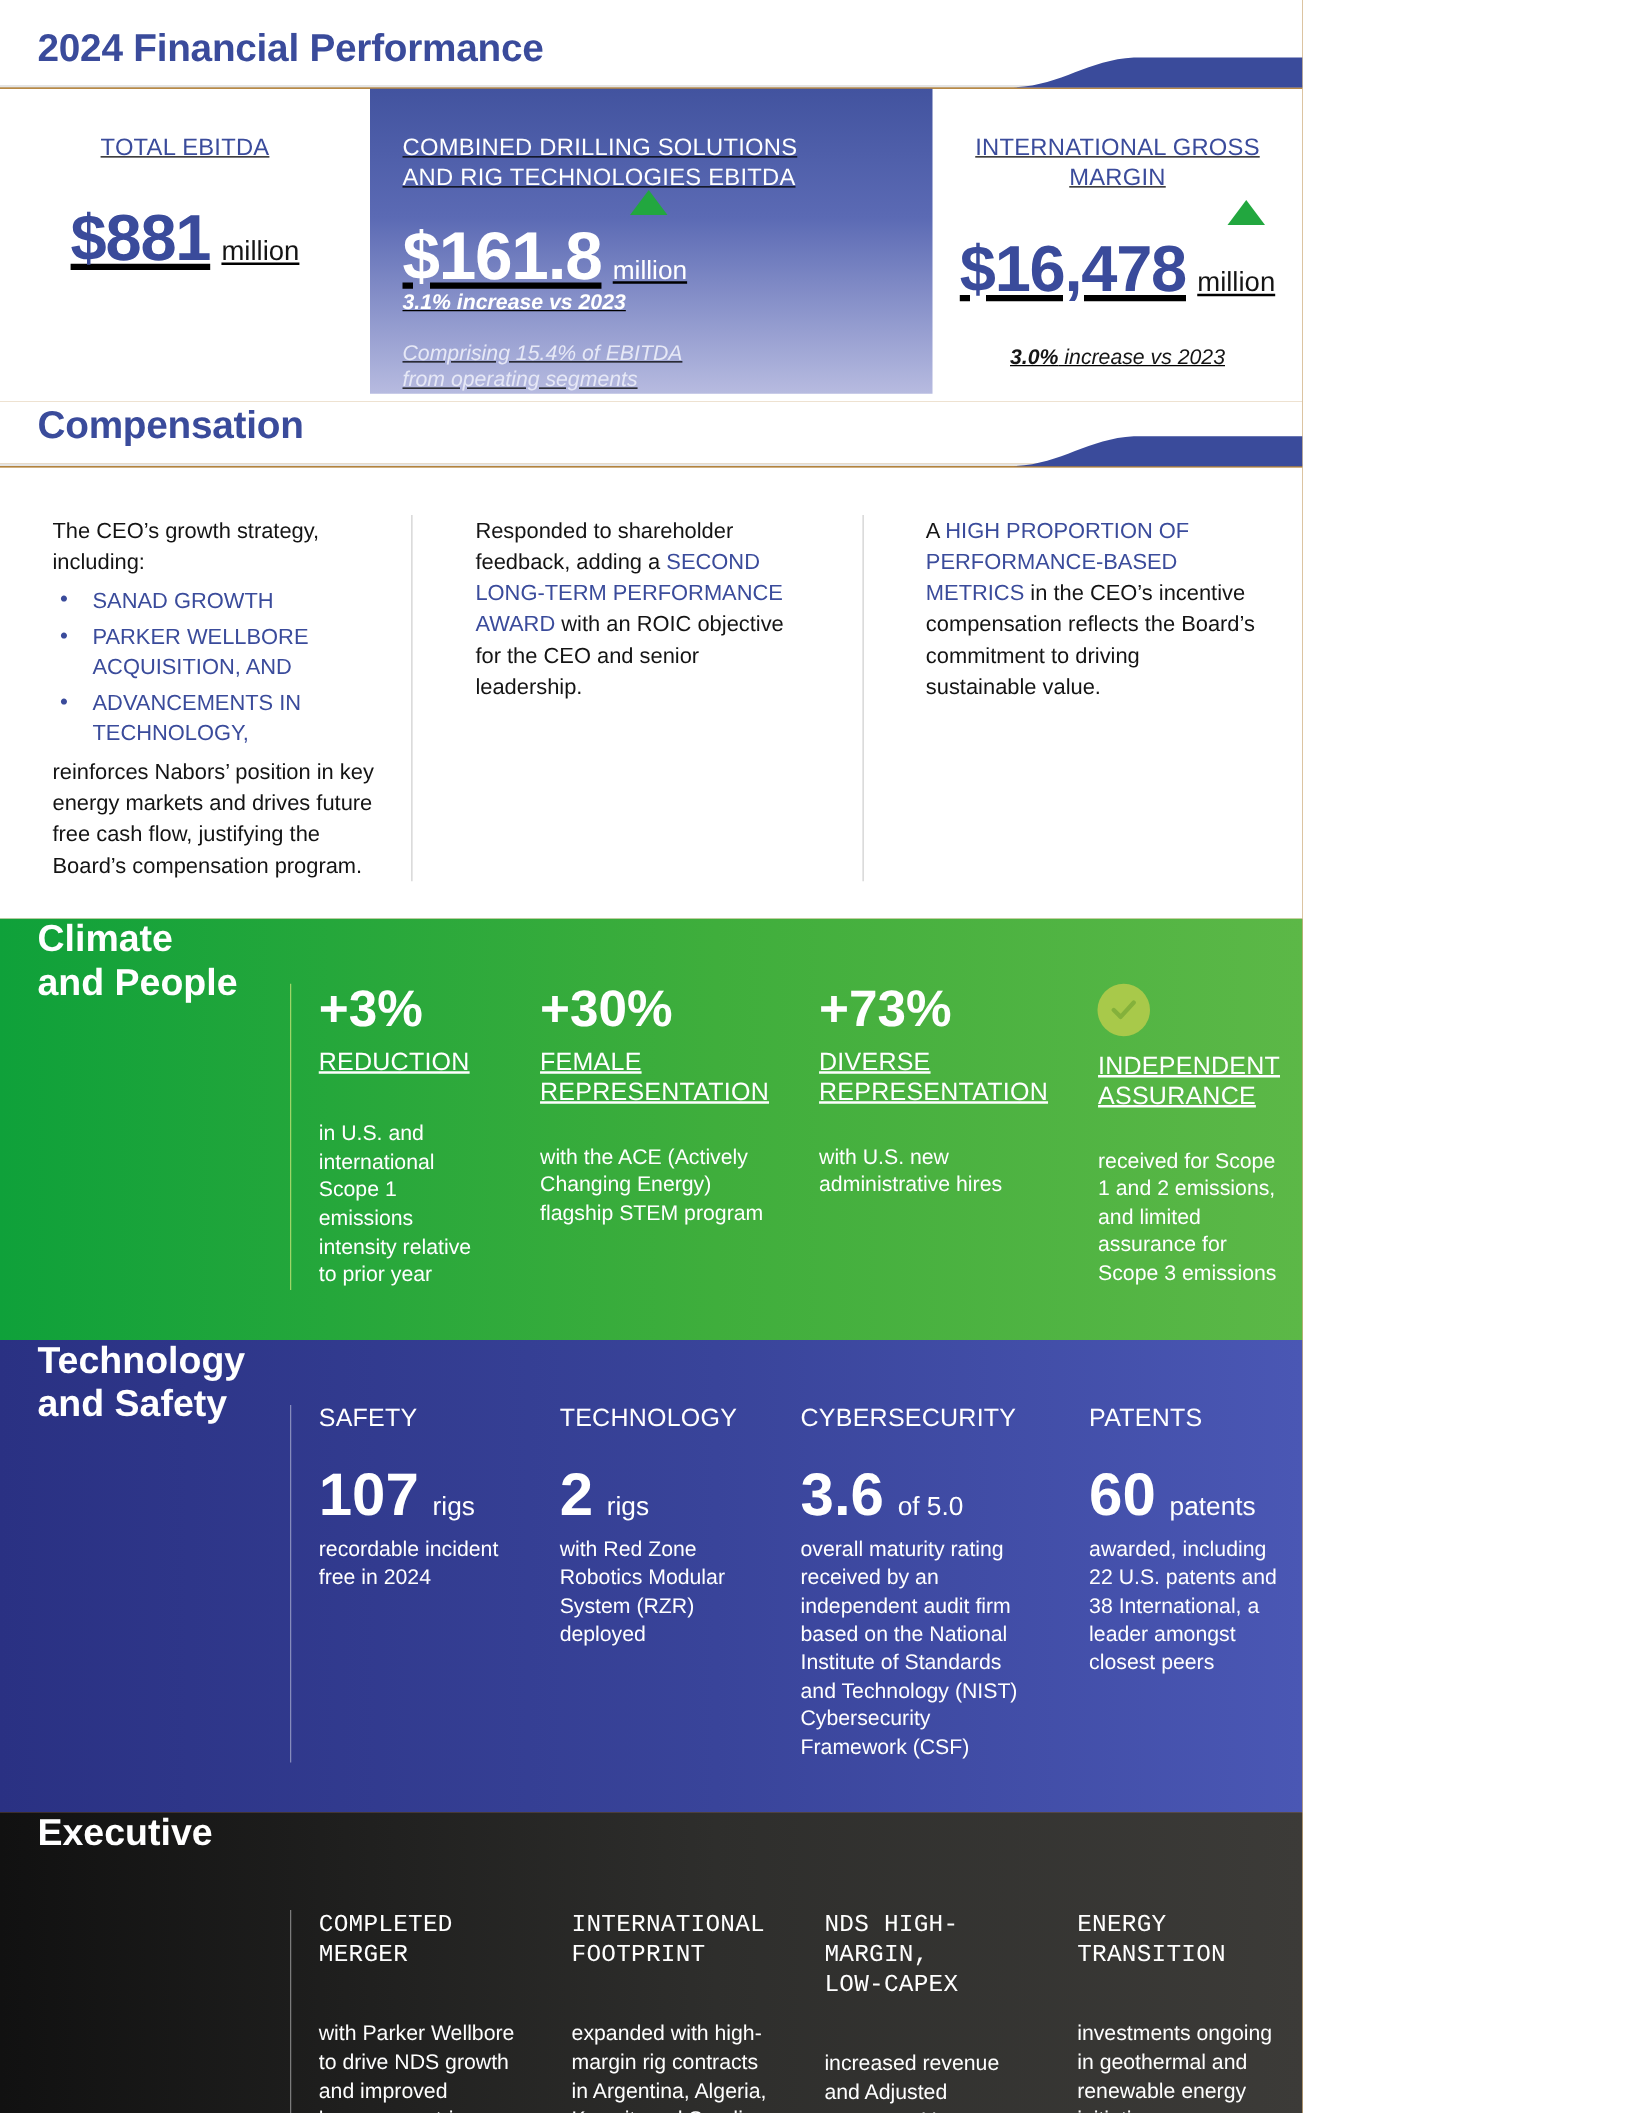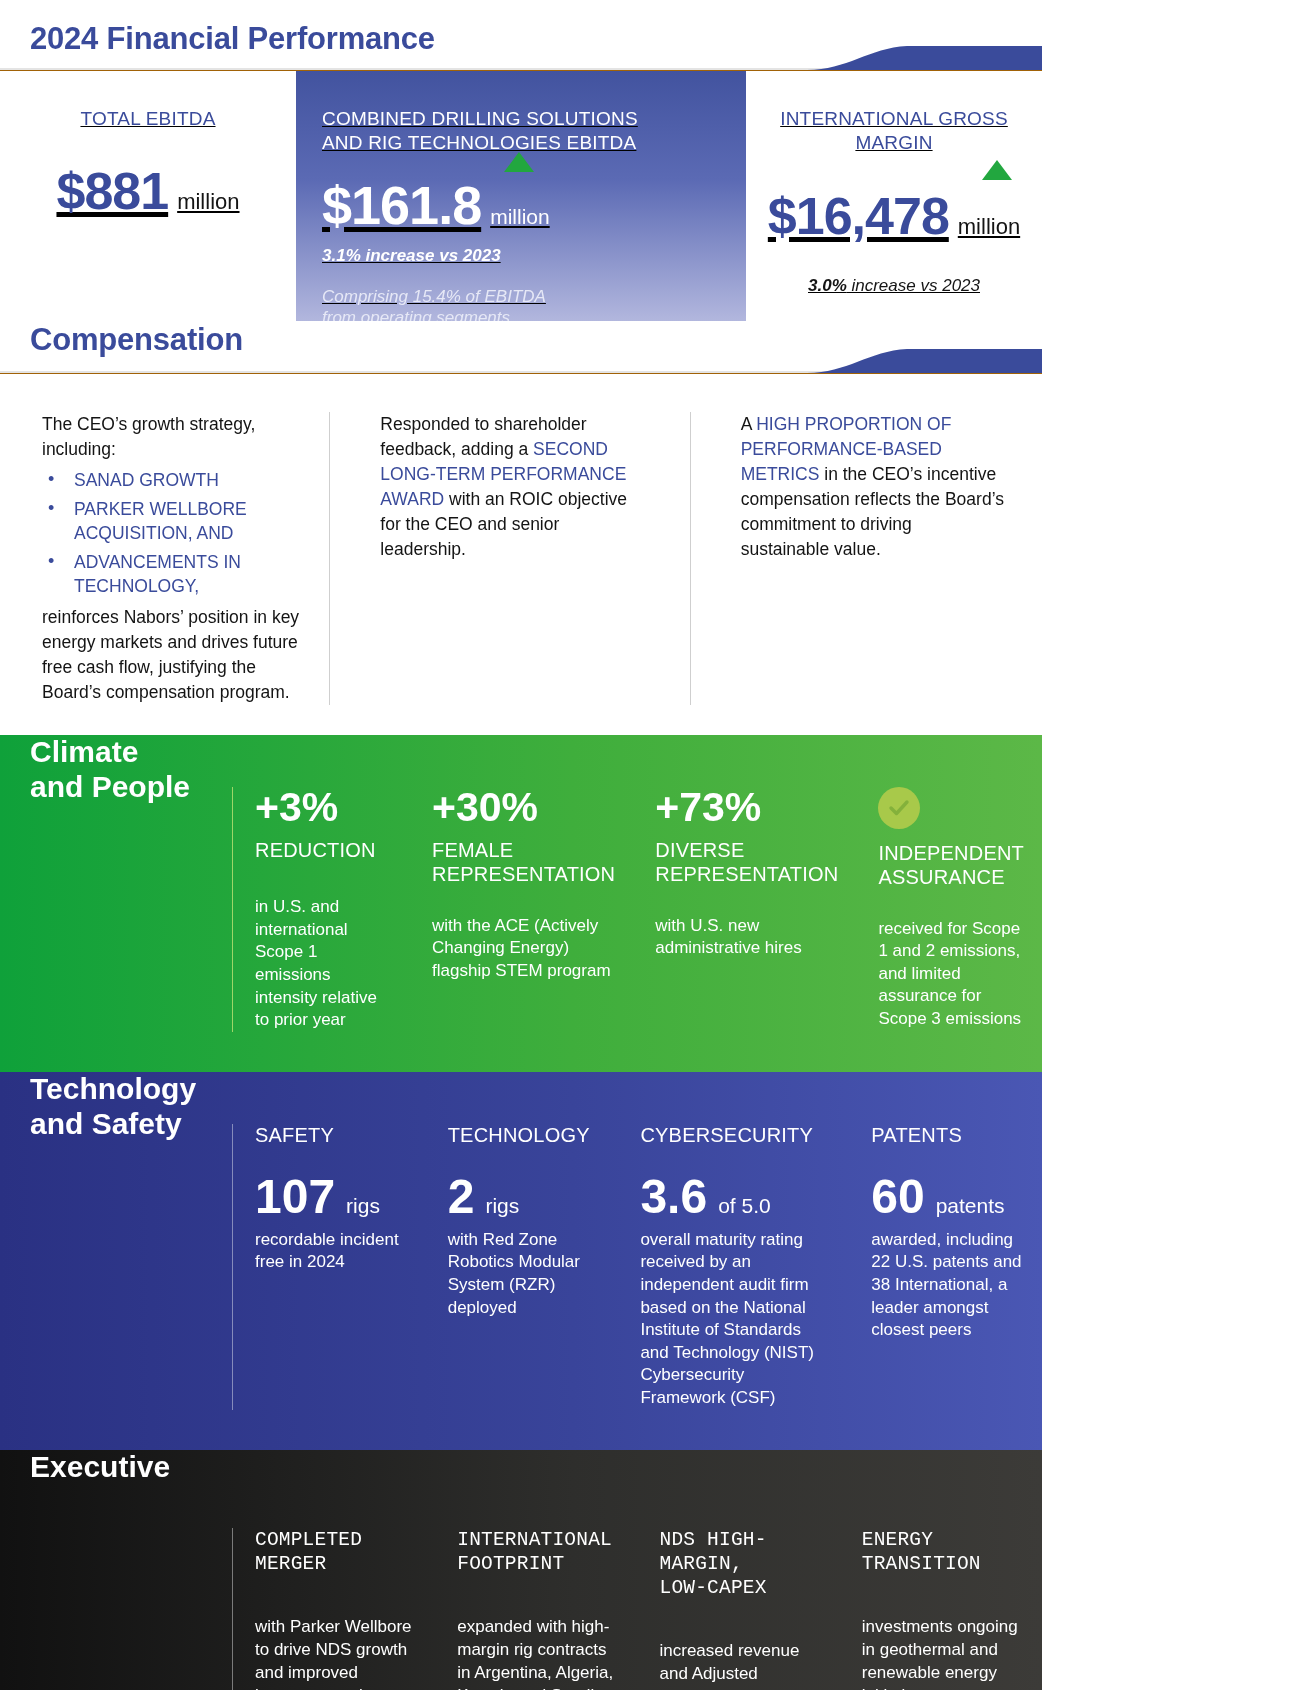--- a/index.html
+++ b/index.html
@@ -114,21 +114,21 @@
     border-left: 15px solid transparent;
     border-right: 15px solid transparent;
     border-bottom: 20px solid #22a73f;
     position: absolute;
   }
   .kpi-sub-bold {
     font-size: 17px;
     font-style: italic;
     font-weight: bold;
     color: #ffffff;
-    margin-top: 14px;
+    margin-top: 0;
   }
   .kpi-sub-light {
     font-size: 17px;
     font-style: italic;
     color: #e6e8f6;
     margin-top: 20px;
     line-height: 1.26;
   }
   .kpi-note {
     font-size: 17px;
@@ -219,20 +219,21 @@
   .big-pct {
     font-size: 41px;
     font-weight: bold;
     line-height: 1;
     margin-bottom: 10px;
   }
   .cap-label {
     font-size: 20px;
     line-height: 1.22;
     letter-spacing: 0.2px;
+    text-decoration: underline;
   }
   .band-desc {
     font-size: 17px;
     line-height: 1.33;
     margin-top: 28px;
   }
   .band-desc.pushdown { margin-top: 34px; }
 
   .stat-head {
     font-size: 20px;

